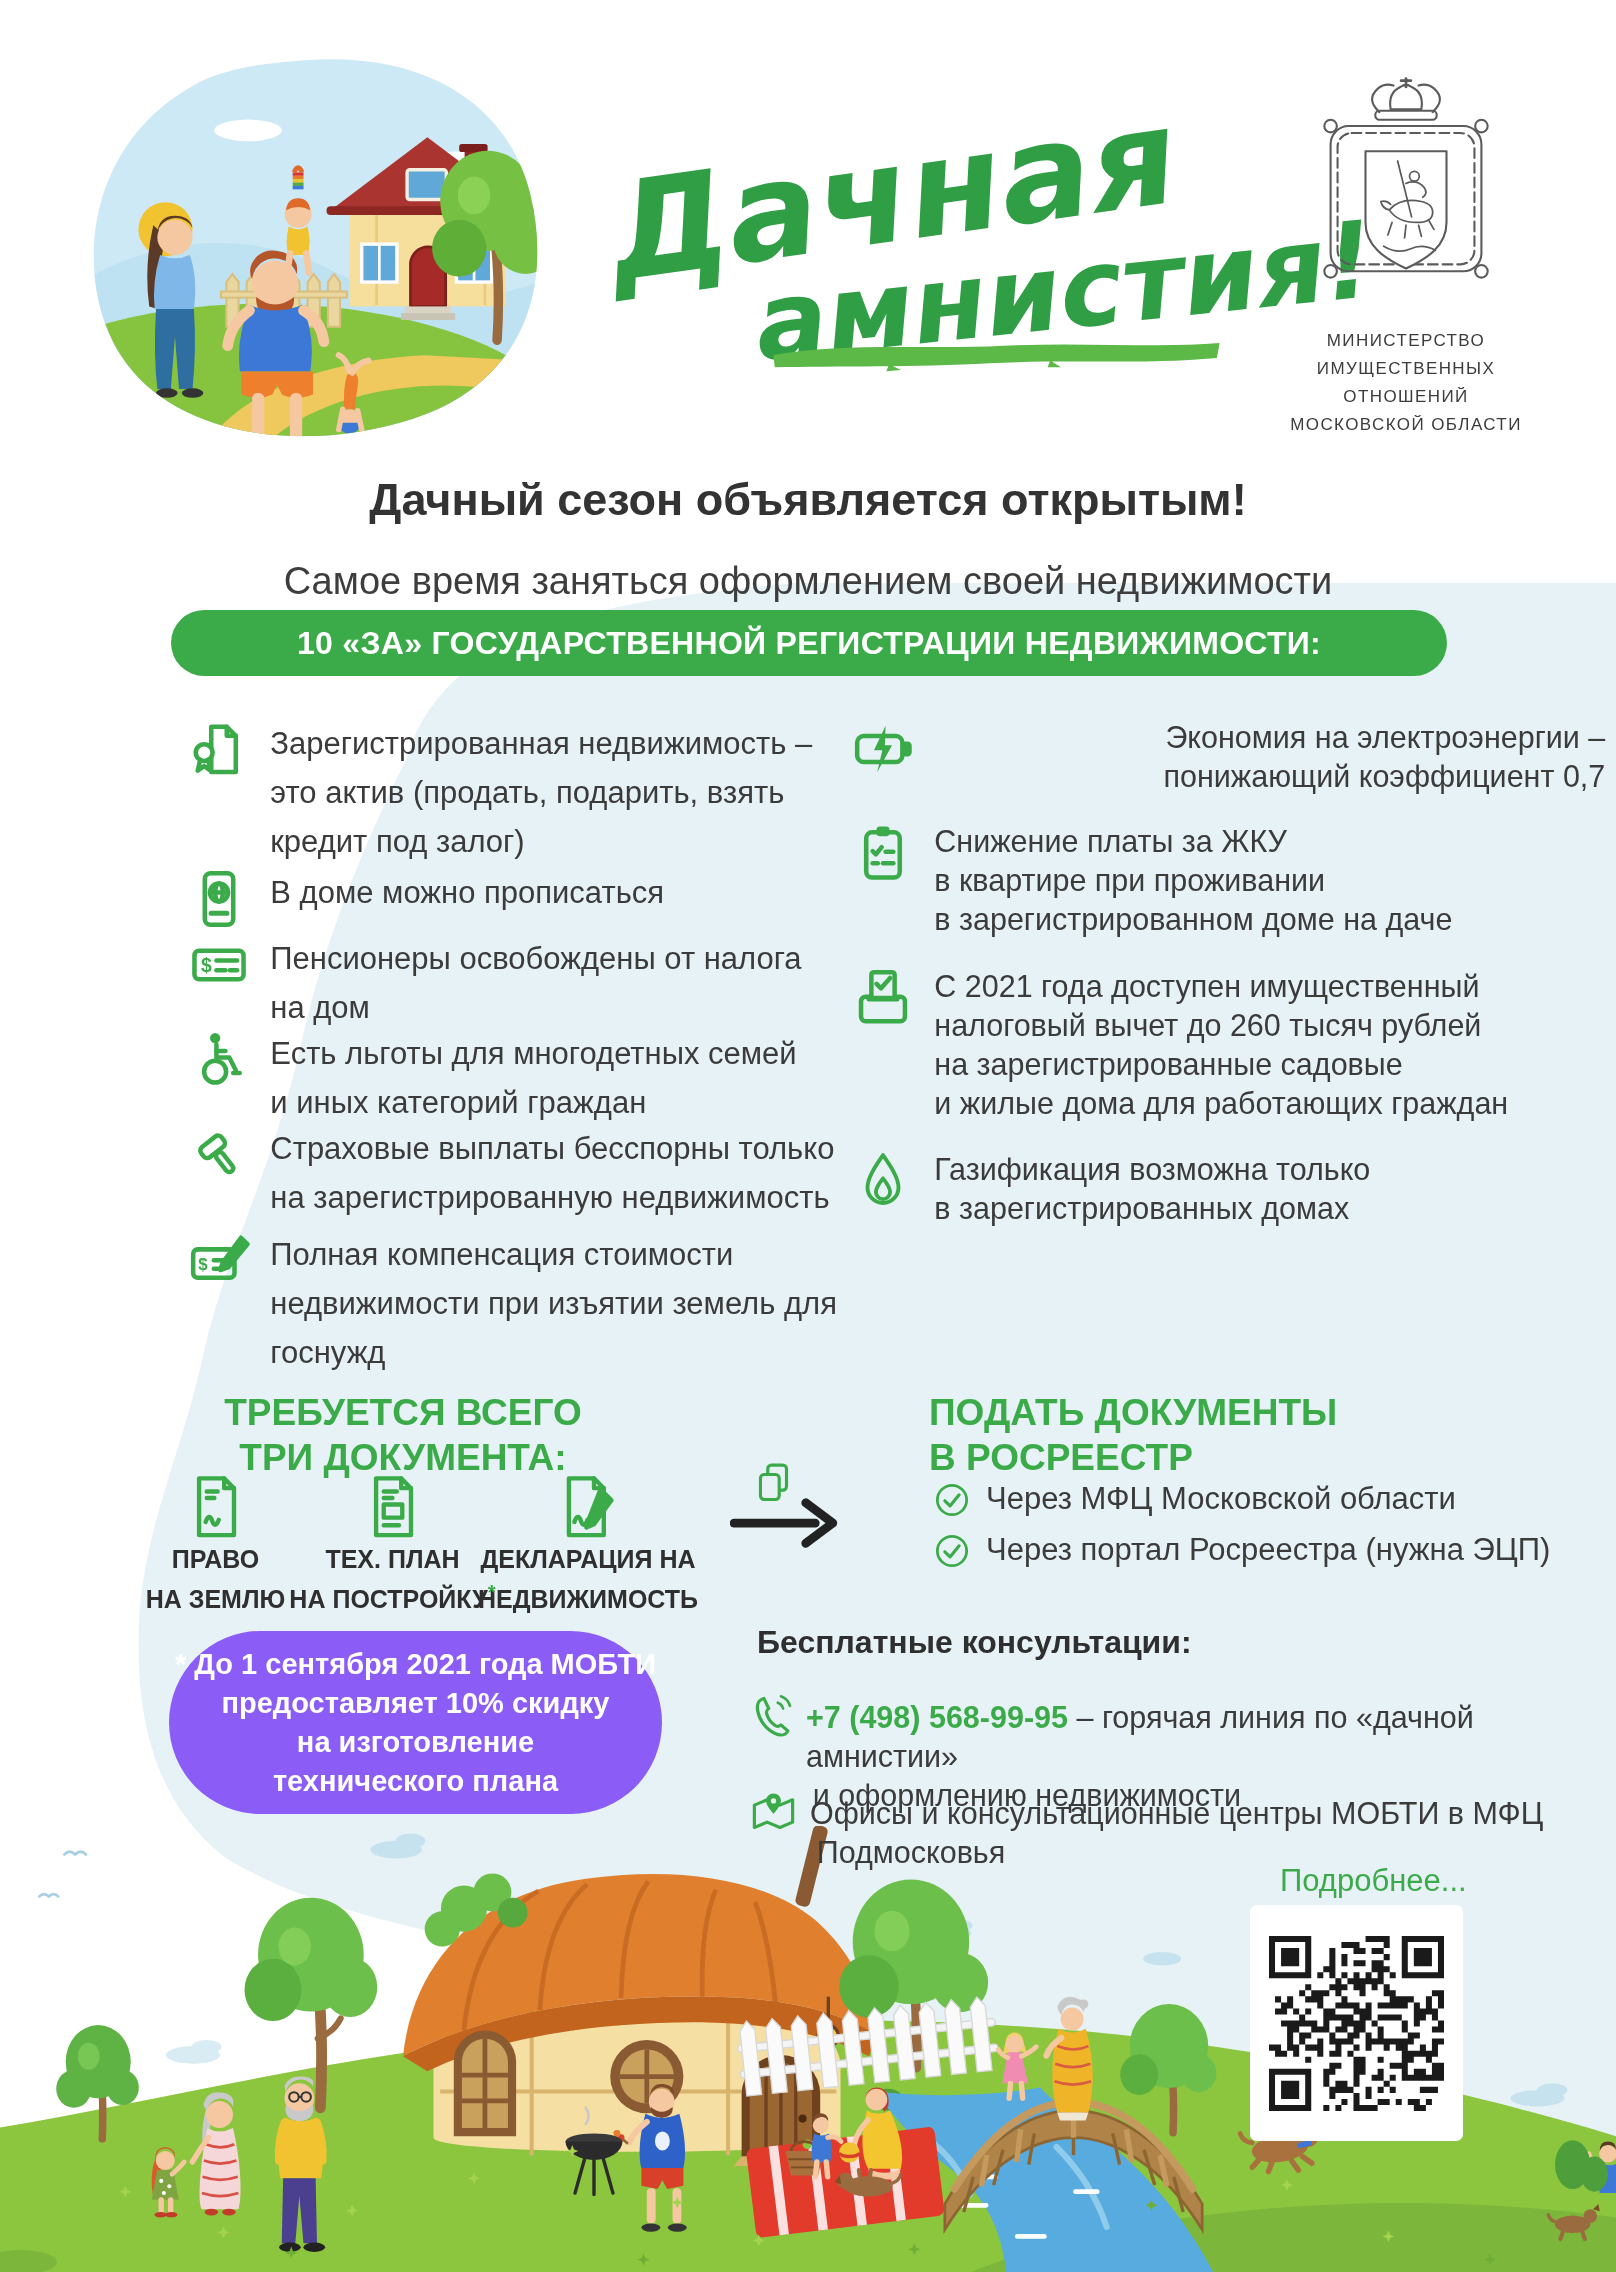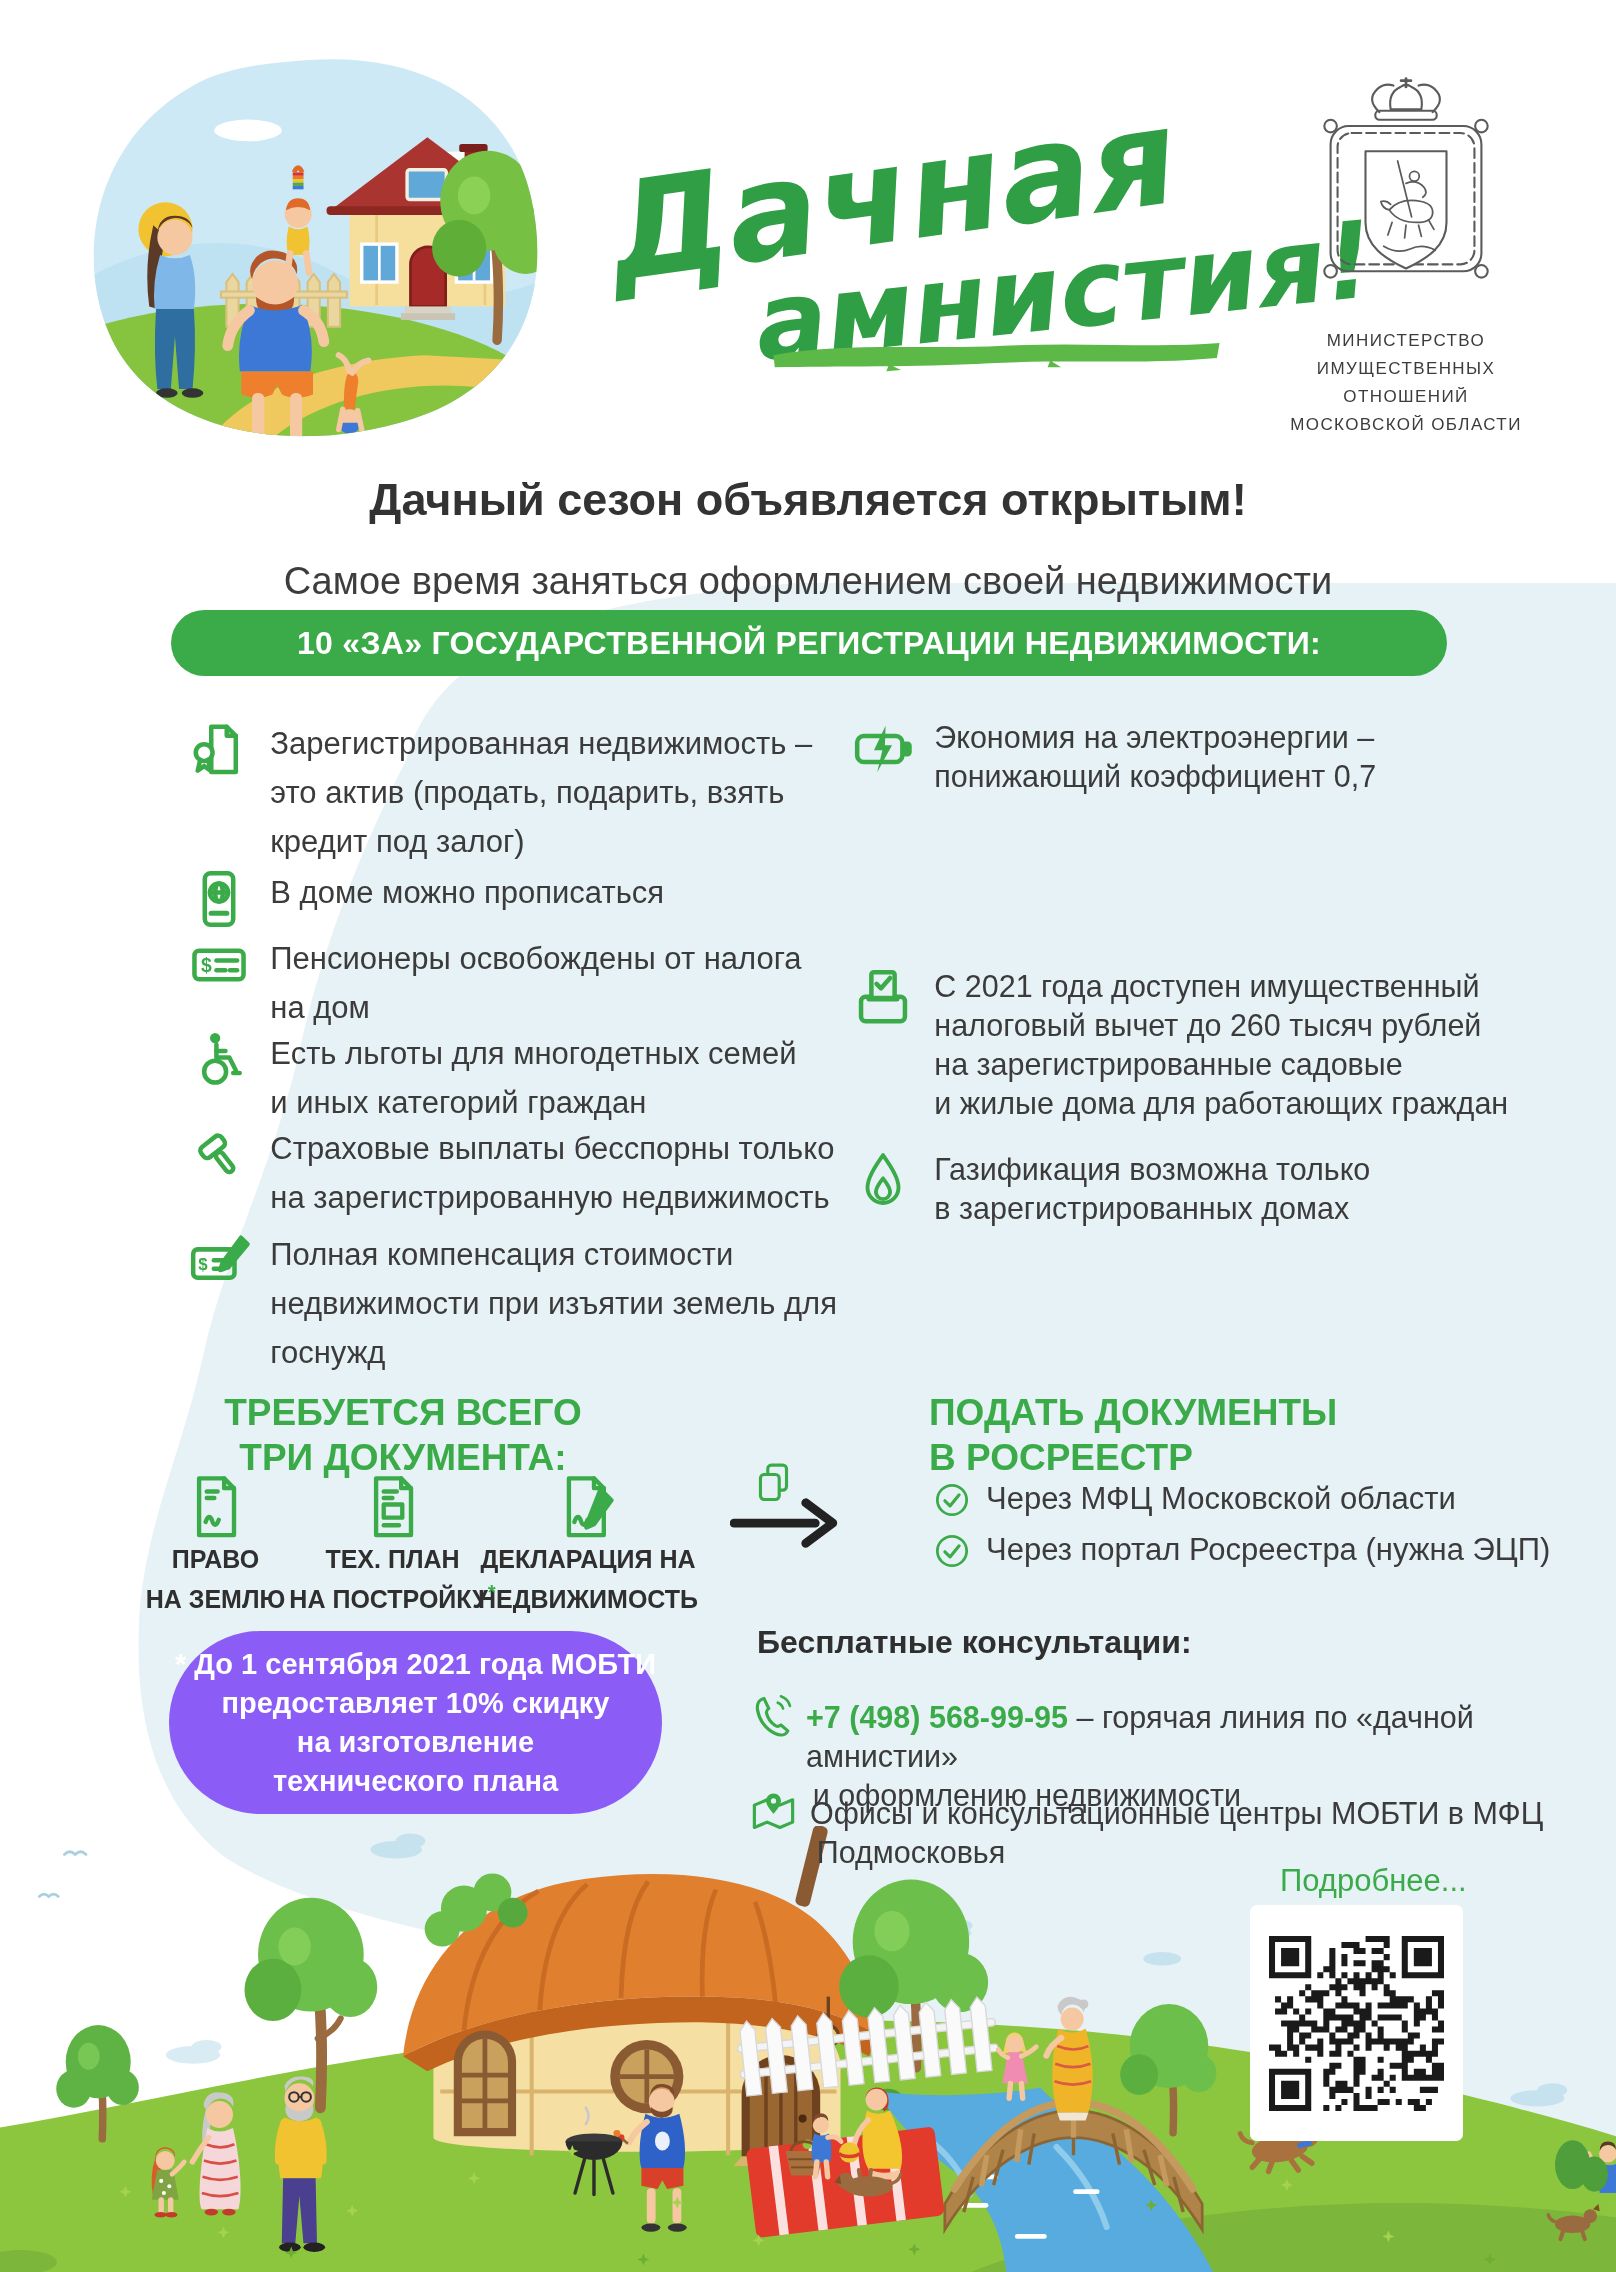--- a/index.html
+++ b/index.html
@@ -302,32 +302,49 @@
             <line x1="40" y1="60" x2="54" y2="60"></line>
         <path d="M82 12 L92 22 62 58 50 62 54 50 Z" fill="#3BAB4A"></path>
       </g>
         </svg>
       </span>
     <span class="btext">Полная компенсация стоимости
 недвижимости при изъятии земель для
 госнужд</span>
   </div>
 
-  <div class="abs benefit benefit-r" style="left:852px;top:718px;">
+  <div class="abs benefit benefit-r" style="left:852px;top:718px;text-align:right;">
     <span class="bicon">
         <svg viewBox="0 0 96 96" width="62">
       <g stroke="#3BAB4A" stroke-width="7" fill="none" stroke-linecap="round" stroke-linejoin="round">
         <rect x="8" y="28" width="70" height="40" rx="10"></rect>
             <rect x="80" y="40" width="9" height="16" rx="3" fill="#3BAB4A"></rect>
         <path d="M52 12 34 50h13l-8 34 23-42H51z" fill="#3BAB4A" stroke="none"></path>
       </g>
         </svg>
       </span>
     <span class="btext">Экономия на электроэнергии –
 понижающий коэффициент 0,7</span>
+  </div>
+  <div class="abs benefit benefit-r" style="left:852px;top:822px;">
+    <span class="bicon">
+        <svg viewBox="0 0 96 96" width="62">
+      <g stroke="#3BAB4A" stroke-width="7" fill="none" stroke-linecap="round" stroke-linejoin="round">
+        <rect x="22" y="16" width="52" height="70" rx="9"></rect>
+            <rect x="38" y="7" width="20" height="15" rx="5" fill="#3BAB4A" stroke="none"></rect>
+        <path d="M32 45l5 5 9-11"></path>
+            <line x1="52" y1="46" x2="64" y2="46"></line>
+        <line x1="32" y1="64" x2="40" y2="64"></line>
+            <line x1="48" y1="64" x2="64" y2="64"></line>
+      </g>
+        </svg>
+      </span>
+    <span class="btext">Снижение платы за ЖКУ
+в квартире при проживании
+в зарегистрированном доме на даче</span>
   </div>
   <div class="abs benefit benefit-r" style="left:852px;top:967px;">
     <span class="bicon">
         <svg viewBox="0 0 96 96" width="62">
       <g stroke="#3BAB4A" stroke-width="7" fill="none" stroke-linecap="round" stroke-linejoin="round">
         <rect x="14" y="46" width="68" height="38" rx="7"></rect>
         <rect x="30" y="8" width="36" height="40" rx="4" fill="#E7F2F6"></rect>
         <path d="M38 26l7 7 14-16"></path>
             <line x1="26" y1="50" x2="70" y2="50"></line>
       </g>

